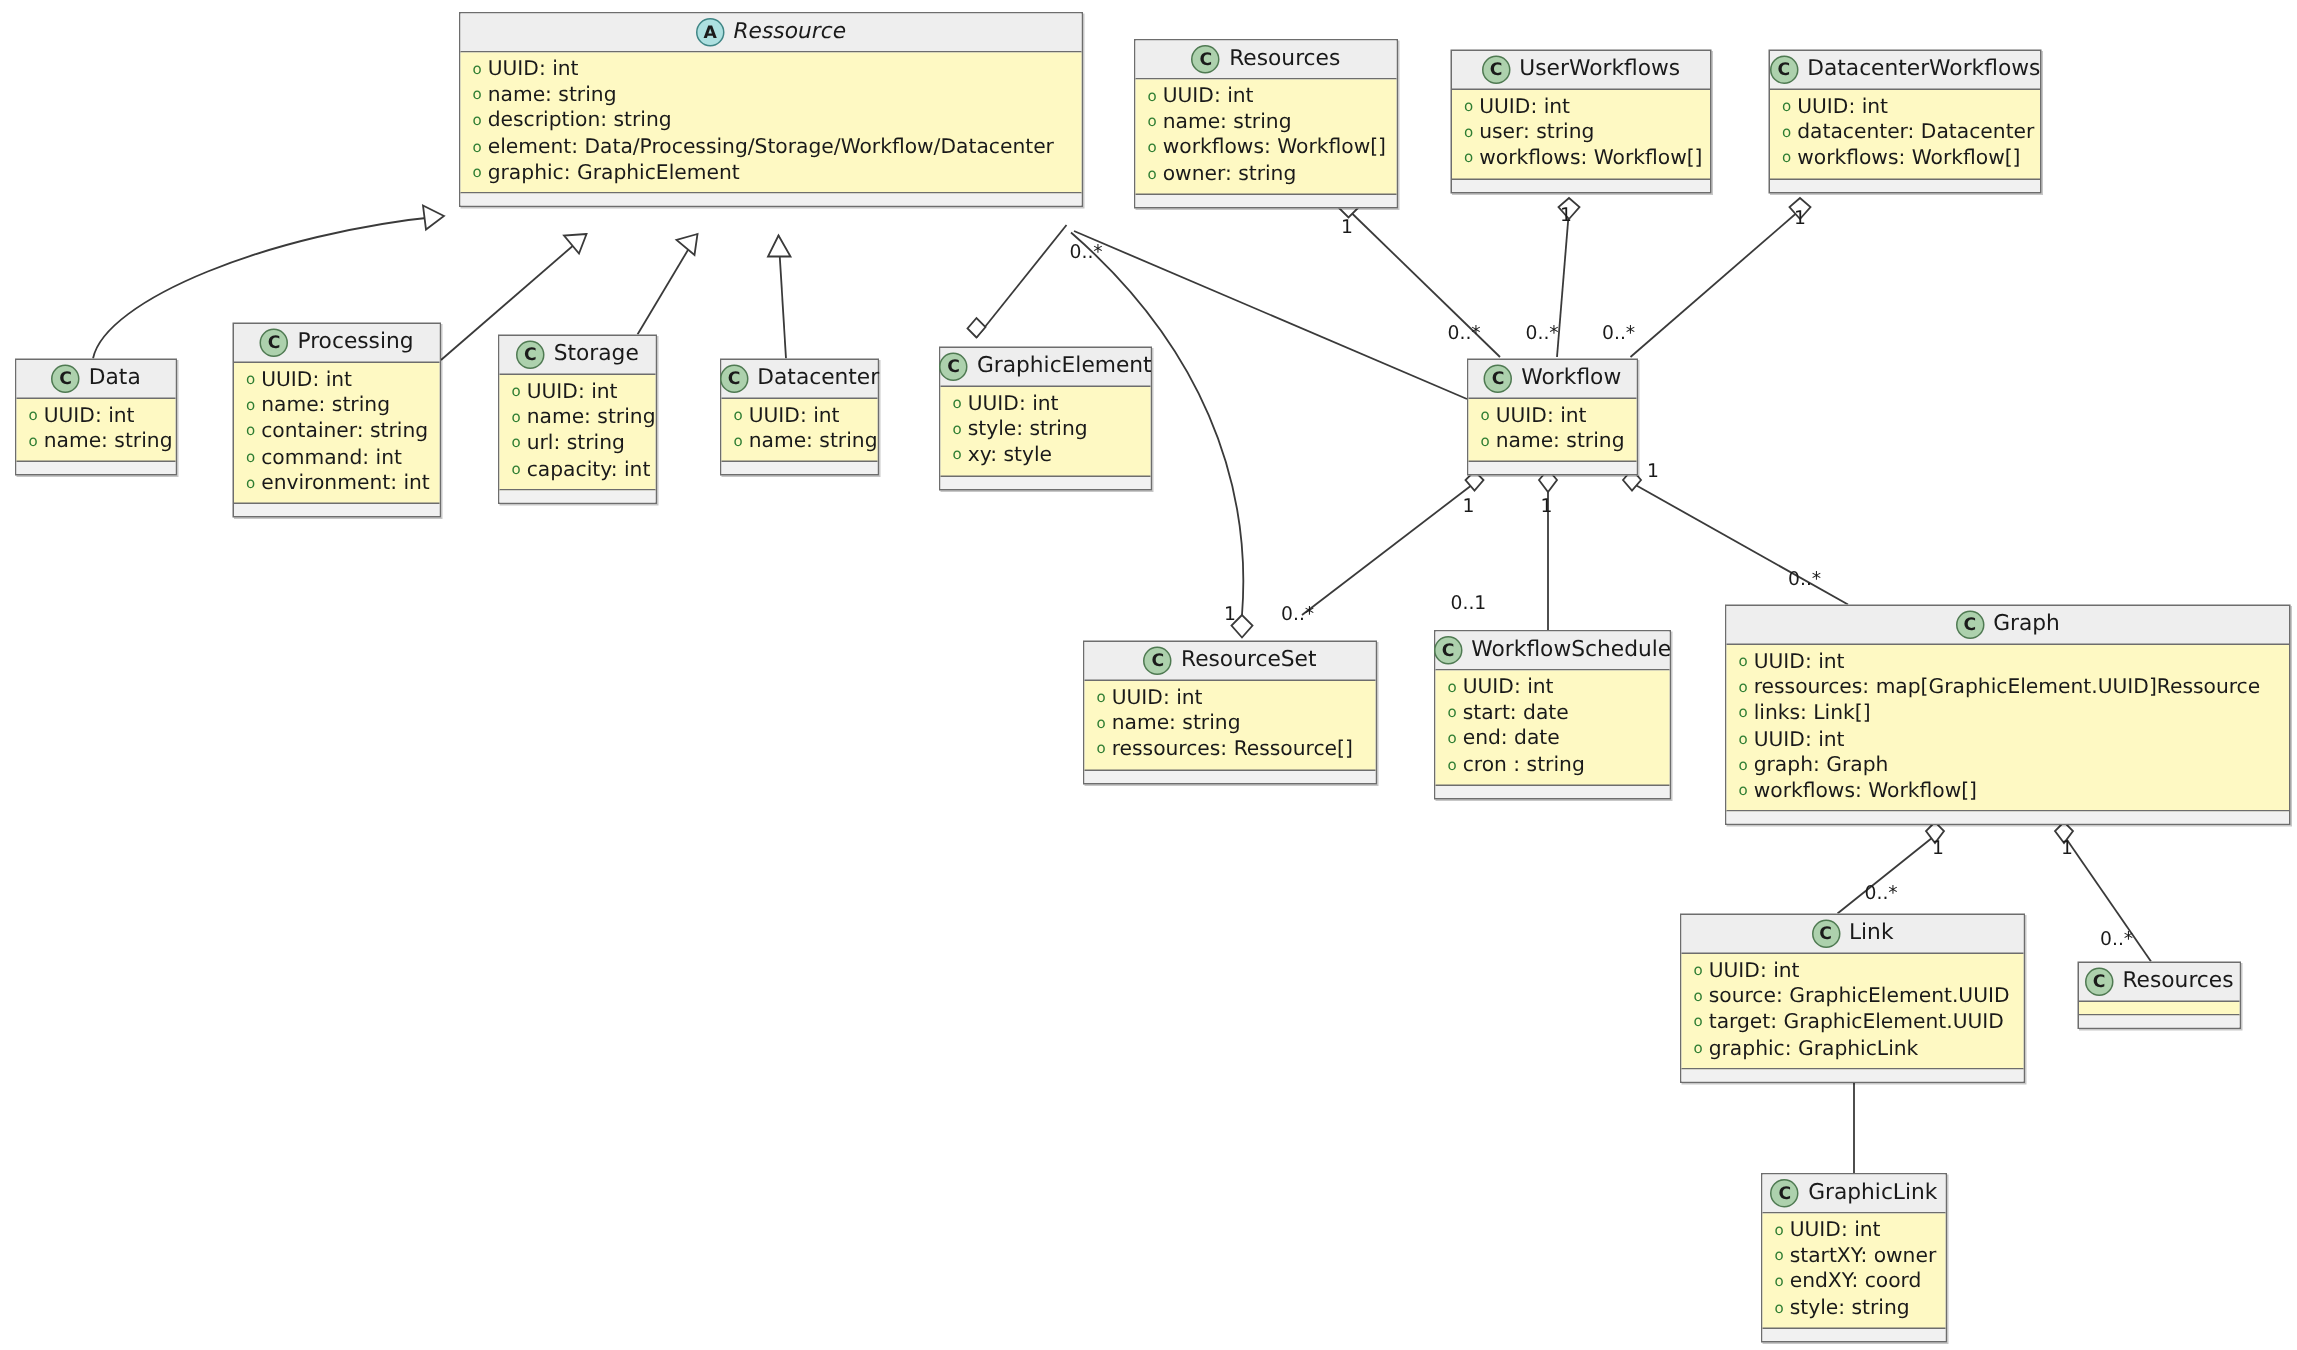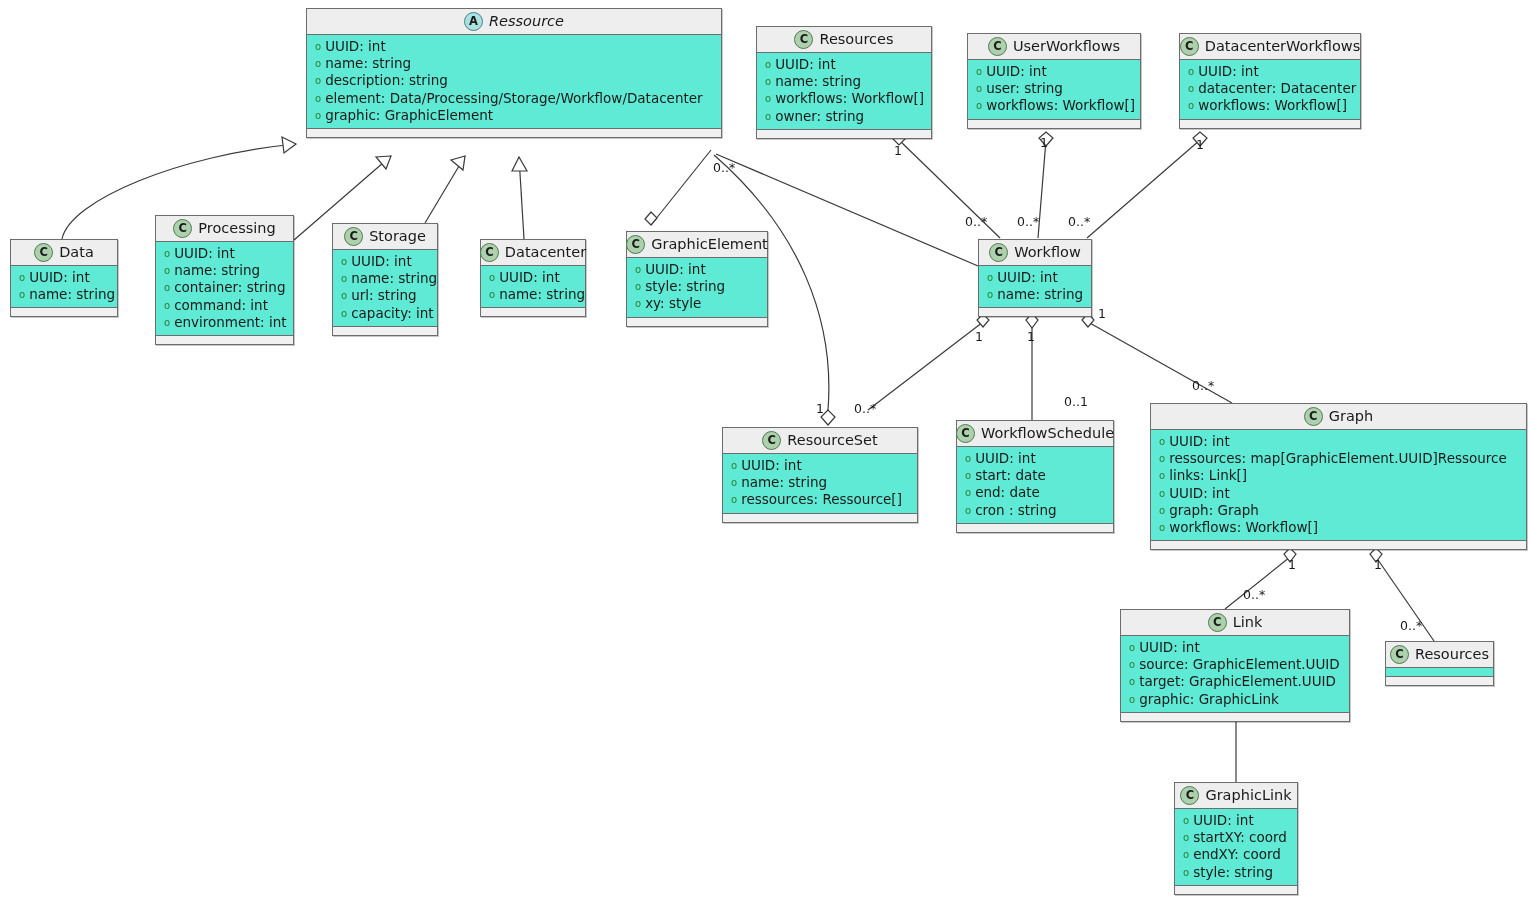--- a/index.html
+++ b/index.html
@@ -41,21 +41,21 @@
     width:17px;height:17px;border-radius:50%;
     display:inline-flex;align-items:center;justify-content:center;
     font-size:11.5px;font-weight:bold;color:#1b1b1b;
     border:1px solid #4f7a52;
     background:#add1ad;
     flex:0 0 auto;
   }
   .stereo.abstract{background:#ade0e0;border-color:#3f8585;}
   .uml-attrs{
     padding:3px 6px 4px 6px;
-    background:#5eead4;
+    background:#fef9c3;
     border-bottom:1px solid #6d6d6d;
   }
   .uml-attrs.empty{height:8px;padding:0;}
   .uml-attr{
     font-size:13.5px;
     color:#1a1a1a;
     line-height:16.2px;
     white-space:nowrap;
     padding-left:2px;
   }
@@ -316,40 +316,40 @@
         <div class="uml-attrs empty"></div>
         <div class="uml-ops"></div>
       </div>
       <div class="uml-class" style="left: 1174px; top: 782px; width: 124px;">
         <div class="uml-head">
           <span class="stereo">C</span>
           <span class="uml-title">GraphicLink</span>
         </div>
         <div class="uml-attrs">
           <div class="uml-attr"><span class="vis">o</span><span>UUID: int</span></div>
-          <div class="uml-attr"><span class="vis">o</span><span>startXY: coord</span></div>
+          <div class="uml-attr"><span class="vis">o</span><span>startXY: owner</span></div>
           <div class="uml-attr"><span class="vis">o</span><span>endXY: coord</span></div>
           <div class="uml-attr"><span class="vis">o</span><span>style: string</span></div>
         </div>
         <div class="uml-ops"></div>
       </div>
     </div>
   <div id="labels">
       <div class="edge-label" style="left: 713px; top: 160px;">0..*</div>
       <div class="edge-label" style="left: 816px; top: 401px;">1</div>
       <div class="edge-label" style="left: 854px; top: 401px;">0..*</div>
       <div class="edge-label" style="left: 894px; top: 143px;">1</div>
       <div class="edge-label" style="left: 965px; top: 214px;">0..*</div>
       <div class="edge-label" style="left: 1040px; top: 135px;">1</div>
       <div class="edge-label" style="left: 1017px; top: 214px;">0..*</div>
       <div class="edge-label" style="left: 1196px; top: 137px;">1</div>
       <div class="edge-label" style="left: 1068px; top: 214px;">0..*</div>
       <div class="edge-label" style="left: 975px; top: 329px;">1</div>
       <div class="edge-label" style="left: 1027px; top: 329px;">1</div>
-      <div class="edge-label" style="left: 1064px; top: 394px;">0..1</div>
+      <div class="edge-label" style="left: 967px; top: 394px;">0..1</div>
       <div class="edge-label" style="left: 1098px; top: 306px;">1</div>
       <div class="edge-label" style="left: 1192px; top: 378px;">0..*</div>
       <div class="edge-label" style="left: 1288px; top: 557px;">1</div>
       <div class="edge-label" style="left: 1243px; top: 587px;">0..*</div>
       <div class="edge-label" style="left: 1374px; top: 557px;">1</div>
       <div class="edge-label" style="left: 1400px; top: 618px;">0..*</div>
     </div>
 </div>
 
 </body></html>

